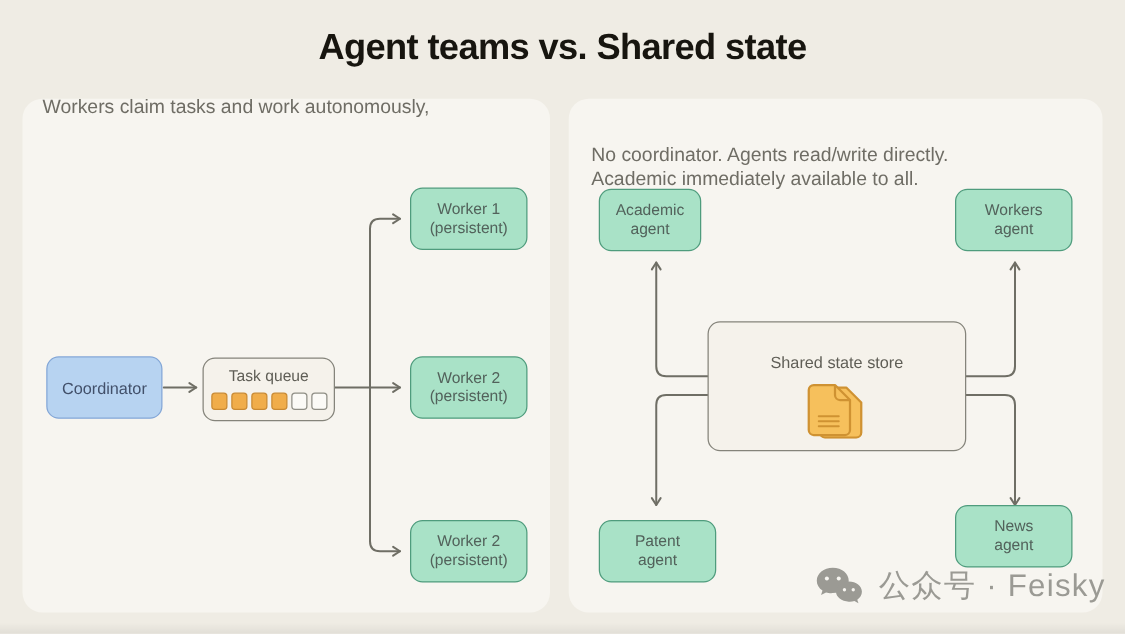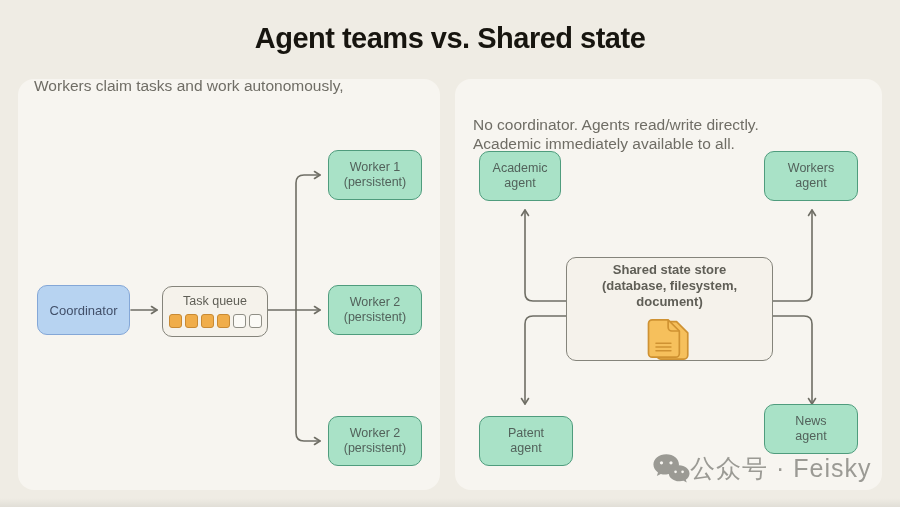--- a/index.html
+++ b/index.html
@@ -29,29 +29,29 @@
   .node.neutral { background:var(--neutral-fill); border:1.5px solid var(--neutral-border);
                   color:var(--neutral-text); }
 
   .queue-box { justify-content:flex-start; padding-top:7px; }
   .queue-label { font-size:12.5px; margin-bottom:5px; }
   .queue-slots { display:flex; gap:3px; }
   .slot { width:13px; height:14px; border-radius:3px; }
   .slot.filled { background:var(--orange-fill); border:1.5px solid var(--orange-border); }
   .slot.empty  { background:var(--empty-fill);  border:1.5px solid var(--empty-border); }
 
-  .store-box { justify-content:flex-start; padding-top:4px; font-size:13px; line-height:16px;font-weight:bold; }
+  .store-box { justify-content:flex-start; padding-top:24px; font-size:13px; line-height:16px; }
   .store-icon { margin-top:7px; }
 
   .connectors { position:absolute; left:0; top:0; pointer-events:none; }
   .connector { stroke:var(--line-color); stroke-width:1.6; fill:none;
                stroke-linecap:round; stroke-linejoin:round; }
 
   .watermark { position:absolute; left:652px; top:452px; display:flex; align-items:center;
-               gap:0; color:var(--watermark-color); font-size:25px; opacity:0.85; }
+               gap:13px; color:var(--watermark-color); font-size:25px; opacity:0.85; }
   .watermark .wm-text { white-space:nowrap; letter-spacing:1px; }
 
   .bottom-shade { position:absolute; left:0; bottom:0; width:100%; height:9px;
                   background:linear-gradient(to bottom, rgba(0,0,0,0) 0%, rgba(0,0,0,0.06) 100%); }
 </style>
 </head>
 <body>
 
 <div class="page">
 
@@ -133,21 +133,20 @@
     <span>agent</span>
   </div>
 
   <div class="node green" style="left:764px; top:404px; width:94px; height:50px;">
     <span>News</span>
     <span>agent</span>
   </div>
 
   <div class="node neutral store-box" style="left:566px; top:257px; width:207px; height:104px;">
     <span>Shared state store</span>
-    <span>(database, filesystem, document)</span>
     <svg class="store-icon" width="52" height="46" viewBox="0 0 52 46">
       <g transform="translate(10,3)">
         <path d="M6,2 h17 l12,12 v24 a4,4 0 0 1 -4,4 h-25 a4,4 0 0 1 -4,-4 v-32 a4,4 0 0 1 4,-4 z" fill="var(--doc-fill)" stroke="var(--doc-border)" stroke-width="1.8" stroke-linejoin="round"></path>
       </g>
       <g transform="translate(1,1)">
         <path d="M6,2 h17 l12,12 v24 a4,4 0 0 1 -4,4 h-25 a4,4 0 0 1 -4,-4 v-32 a4,4 0 0 1 4,-4 z" fill="var(--doc-fill)" stroke="var(--doc-border)" stroke-width="1.8" stroke-linejoin="round"></path>
         <path d="M23,2 v8 a4,4 0 0 0 4,4 h8" fill="none" stroke="var(--doc-border)" stroke-width="1.8" stroke-linejoin="round"></path>
         <path d="M10,27 h16 M10,31 h16 M10,35 h16" fill="none" stroke="var(--doc-border)" stroke-width="1.6" stroke-linecap="round"></path>
       </g>
     </svg>

